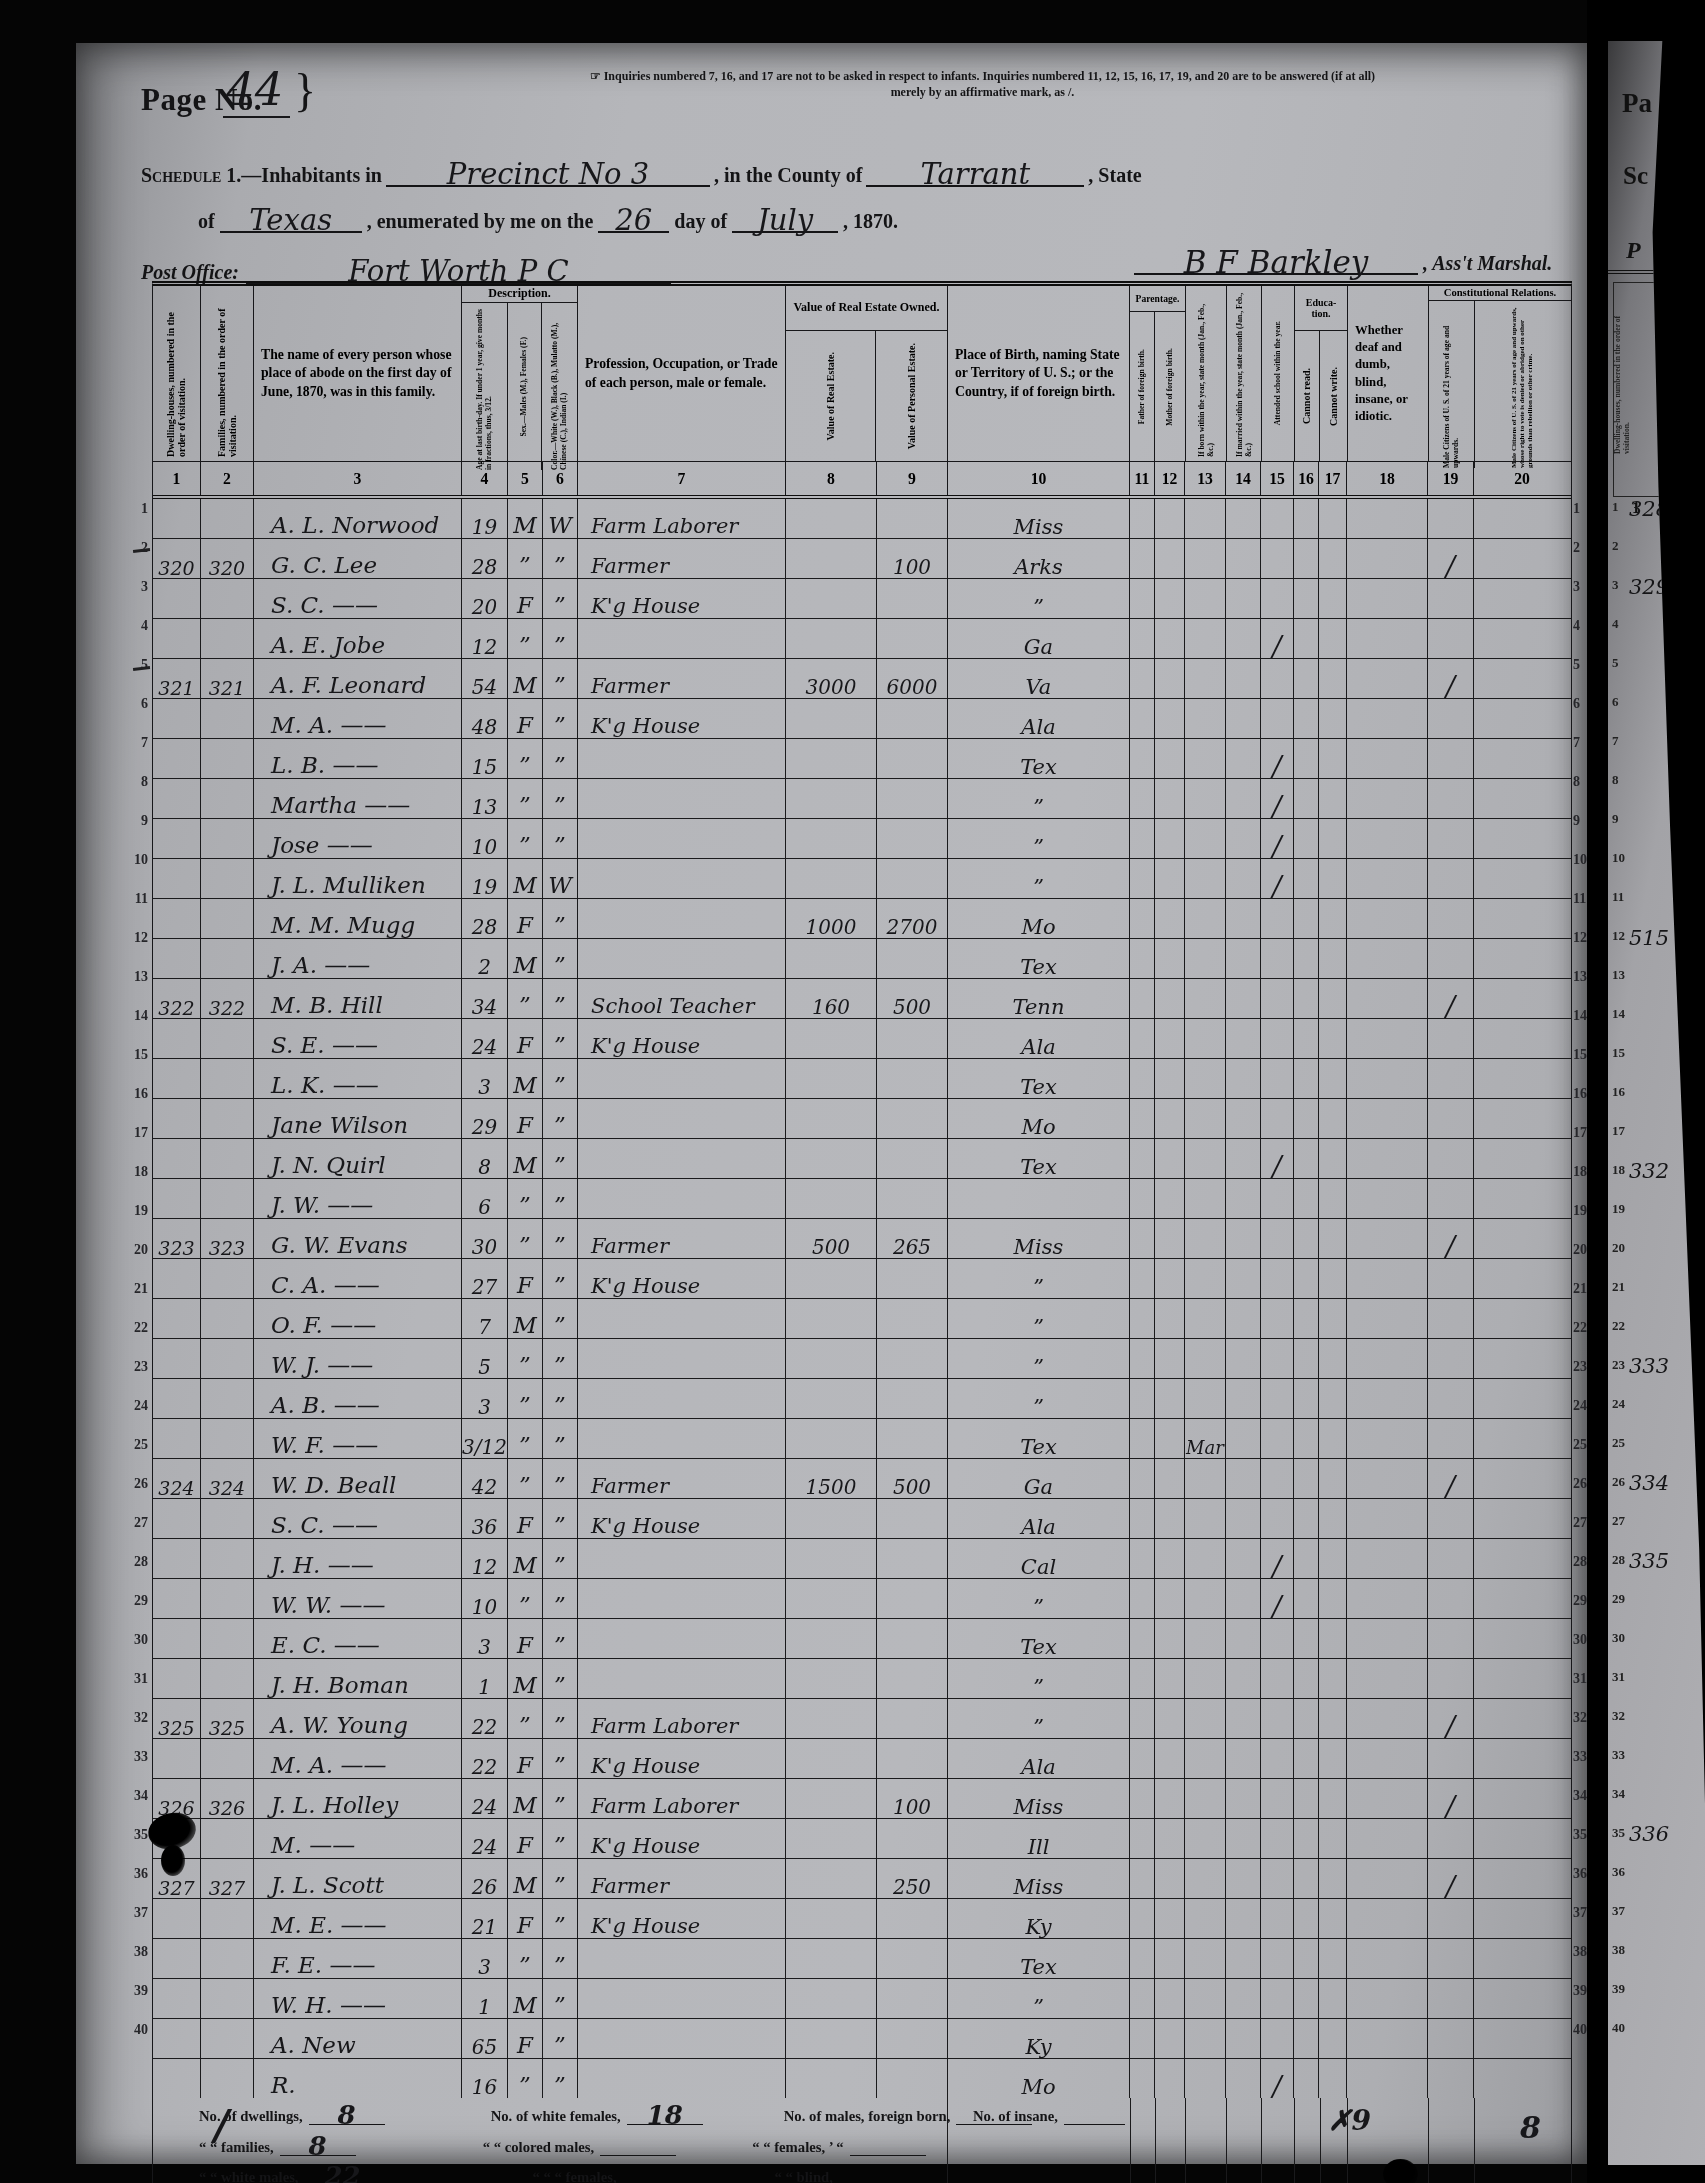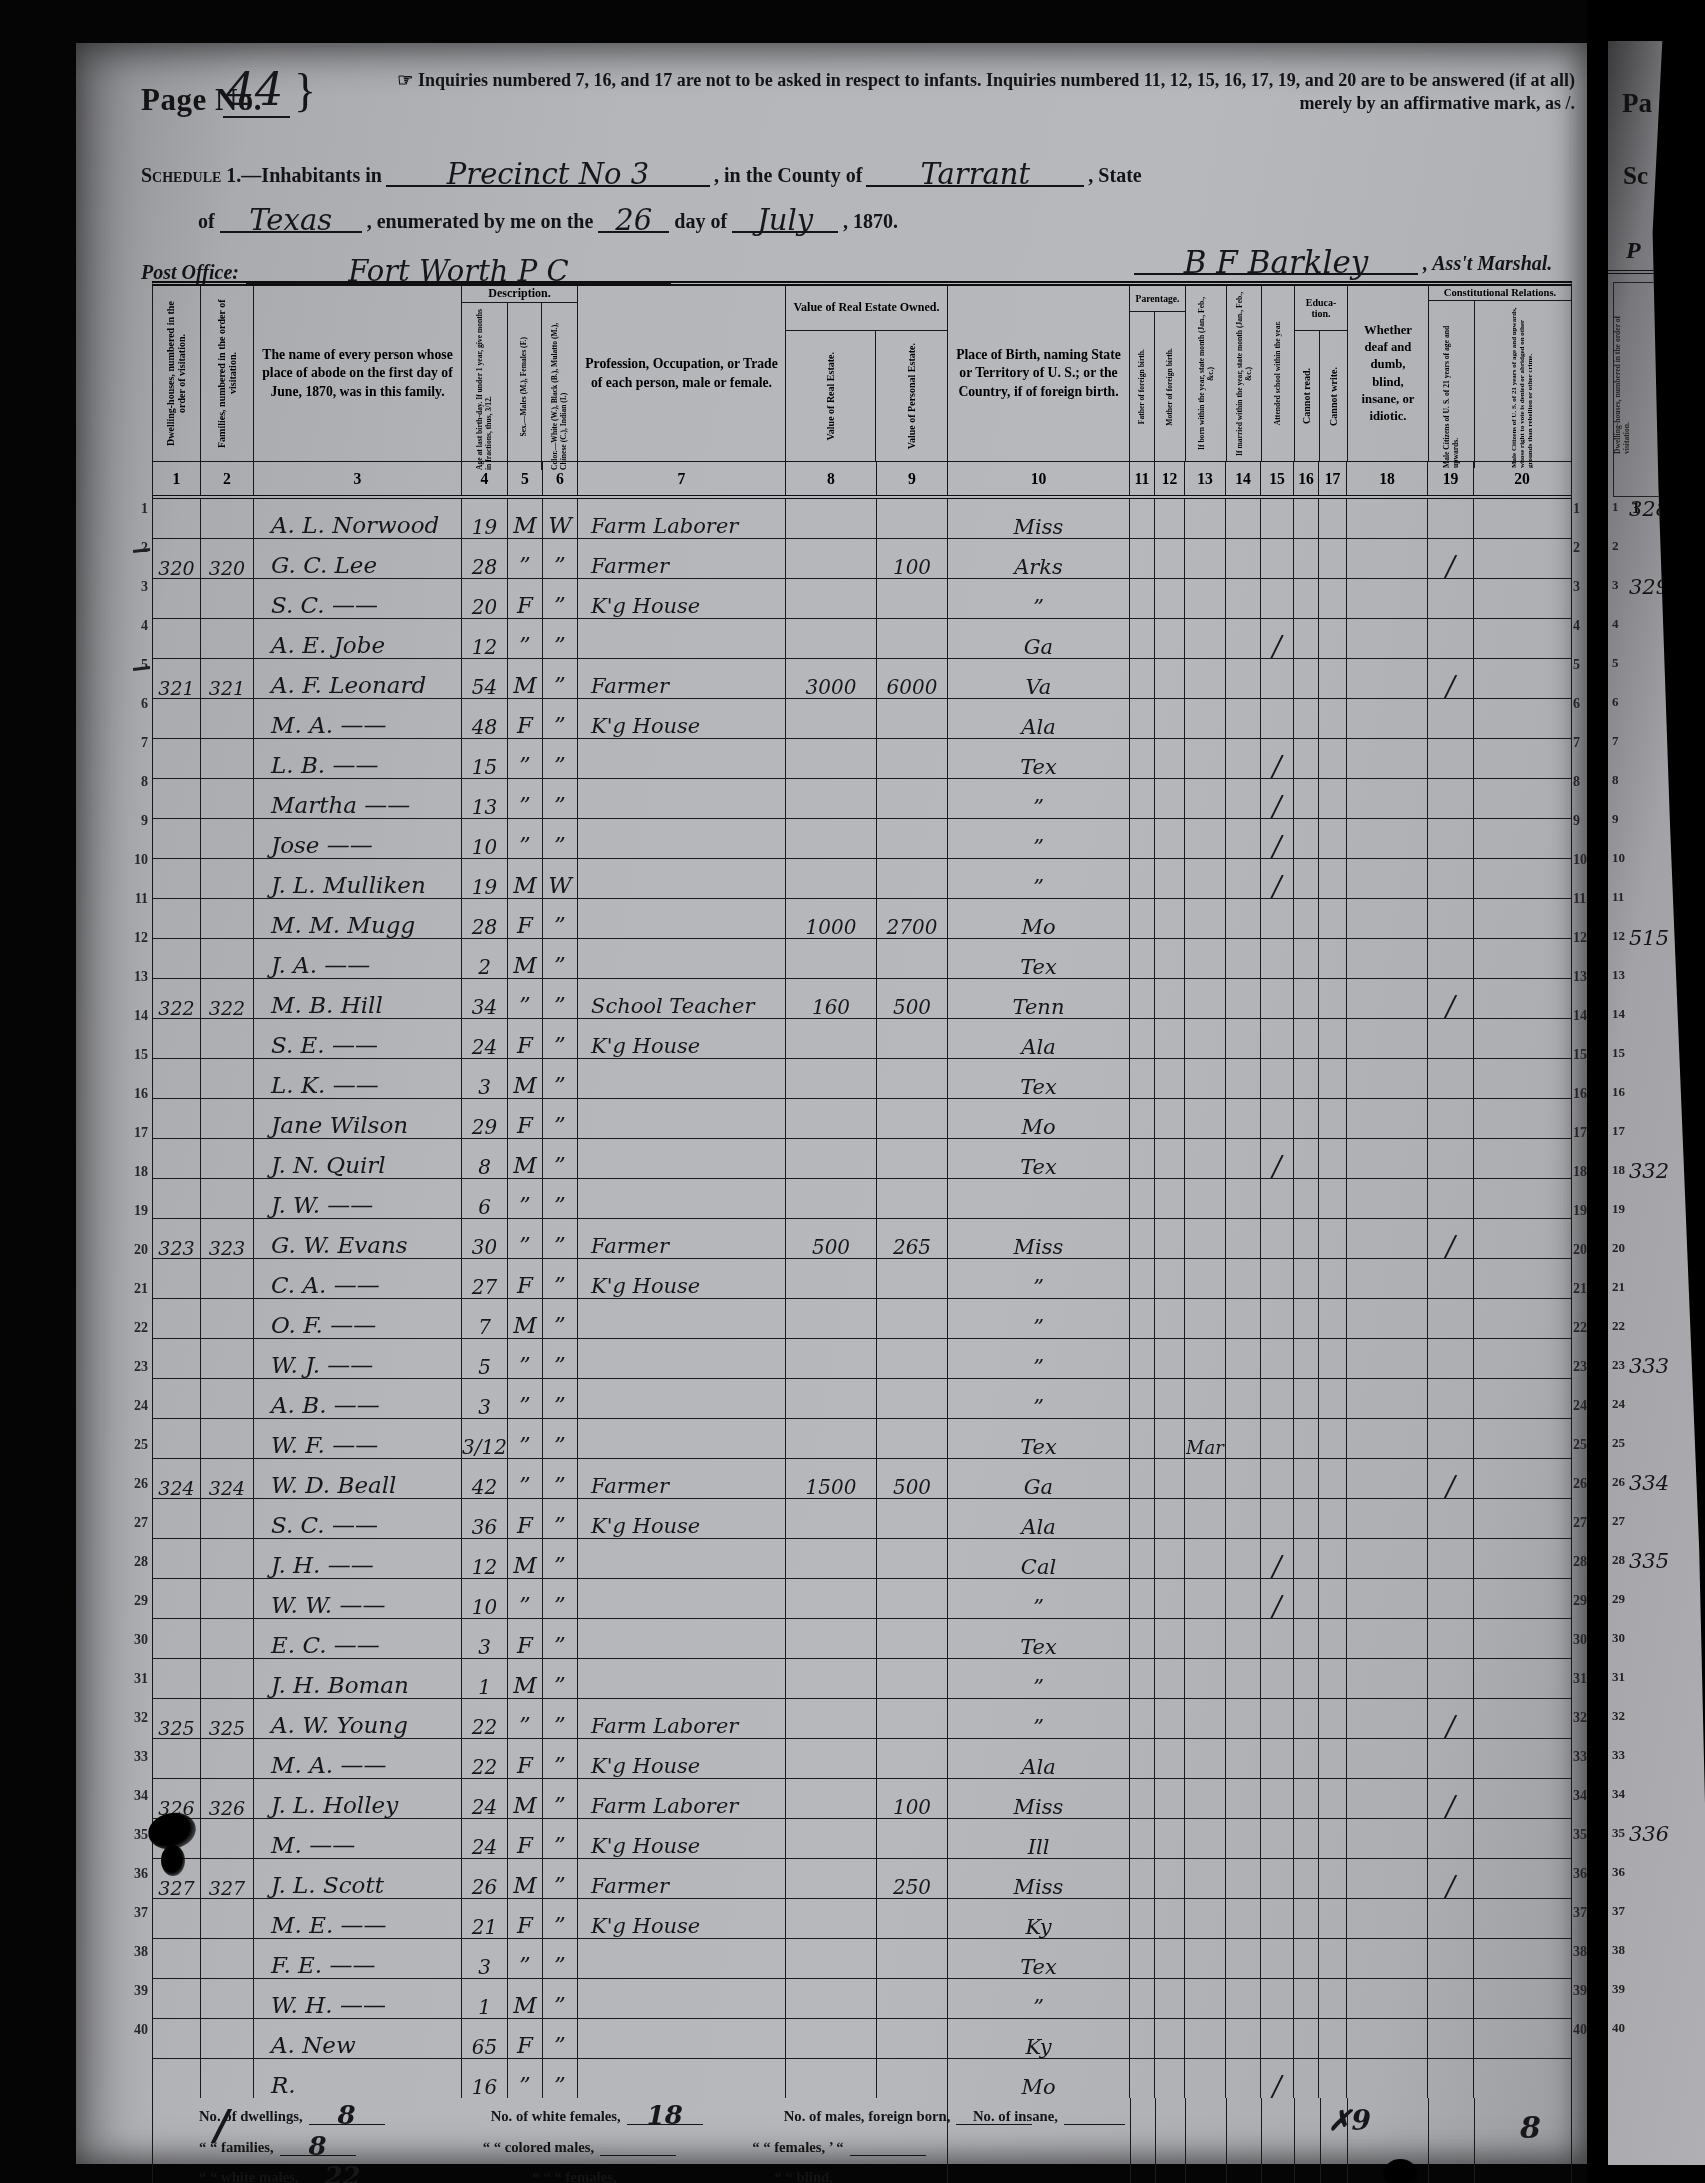--- a/index.html
+++ b/index.html
@@ -6,33 +6,33 @@
   body{width:1705px;height:2183px;position:relative;overflow:hidden;font-family:"Liberation Serif",serif;}
   .page{position:absolute;left:76px;top:43px;width:1511px;height:2121px;
     background:linear-gradient(100deg,#8e8f93 0%,#aaabaf 10%,#b5b6ba 30%,#b7b8bc 60%,#adaeb2 88%,#9b9ca0 100%);
     box-shadow:inset 25px 0 46px rgba(0,0,0,.30),inset -12.7px 0 28px rgba(0,0,0,.28),inset 0 17.7px 35px rgba(0,0,0,.22),inset 0 -10px 25px rgba(0,0,0,.18);}
   .ink{color:#141416;}
   
   .pageno-label{position:absolute;left:65px;top:39px;font-size:31px;font-weight:bold;letter-spacing:0.5px;}
   .hw{font-family:"DejaVu Serif",serif;font-style:italic;color:#17171a;}
   .pageno-value{position:absolute;left:147px;top:20px;font-size:45px;border-bottom:2px solid #17171a;padding:0 7px 0 3px;}
   .pageno-brace{position:absolute;left:218px;top:21px;font-size:46px;font-family:"Liberation Serif",serif;font-style:normal;}
-  .instructions{position:absolute;left:314px;top:26px;width:1185px;text-align:right;font-size:18px;font-weight:bold;line-height:1.3;}
+  .instructions{position:absolute;left:314px;top:26px;width:1185px;text-align:center;font-size:12px;font-weight:bold;line-height:1.3;}
   .sched-line{position:absolute;left:65px;display:flex;align-items:flex-end;white-space:nowrap;}
   .sched-line .pt{font-size:20px;font-weight:bold;}
   .sc{font-variant:small-caps;}
   .uline{display:inline-flex;justify-content:center;align-items:flex-end;border-bottom:2px solid #141416;height:27px;overflow:visible;}
   .uline .hw{font-size:29px;line-height:22px;white-space:nowrap;}
   .sig .hw{font-size:31px;margin-top:32px;}
   
   .table{position:absolute;left:76px;top:238px;width:1418px;border:1.5px solid #17171a;border-top:5px double #0e0e0e;background:transparent;}
   .thead{display:flex;height:175px;border-bottom:1px solid #17171a;}
   .thead>div{box-sizing:border-box;border-right:1px solid #17171a;height:100%;}
   .thead>div:last-child{border-right:none;}
-  .hc{display:flex;align-items:center;justify-content:center;text-align:center;}
+  .hc{display:flex;align-items:center;justify-content:center;text-align:left;}
   .vt{writing-mode:vertical-rl;transform:rotate(180deg);font-size:10px;font-weight:bold;line-height:1.12;max-height:167px;}
   .vt.small{font-size:7.6px;}
   .vt.tiny{font-size:7px;}
   .hh{font-size:13.7px;font-weight:bold;line-height:1.35;padding:3px 7px;}
   .grp{display:flex;flex-direction:column;}
   .grp-label{border-bottom:1px solid #17171a;display:flex;align-items:center;justify-content:center;text-align:center;font-weight:bold;font-size:12px;line-height:1.15;padding:1px 2px;box-sizing:border-box;}
   .gl1{height:26px;}.gl2{height:45px;}
   .grp-body{flex:1;display:flex;}
   .grp-body>div{box-sizing:border-box;border-right:1px solid #17171a;display:flex;align-items:center;justify-content:center;}
   .grp-body>div:last-child{border-right:none;}

